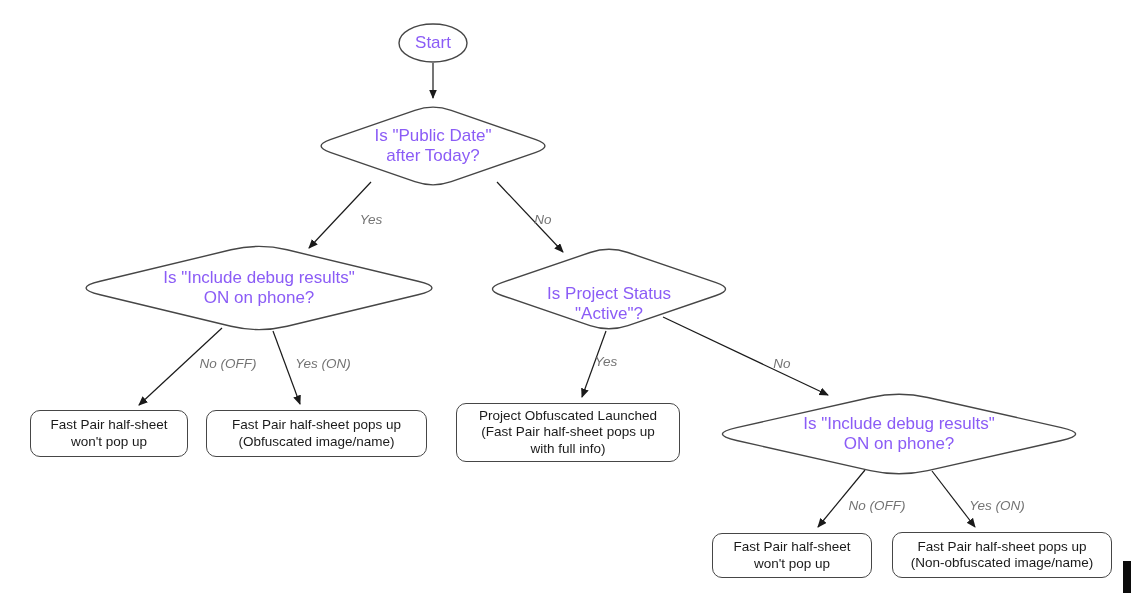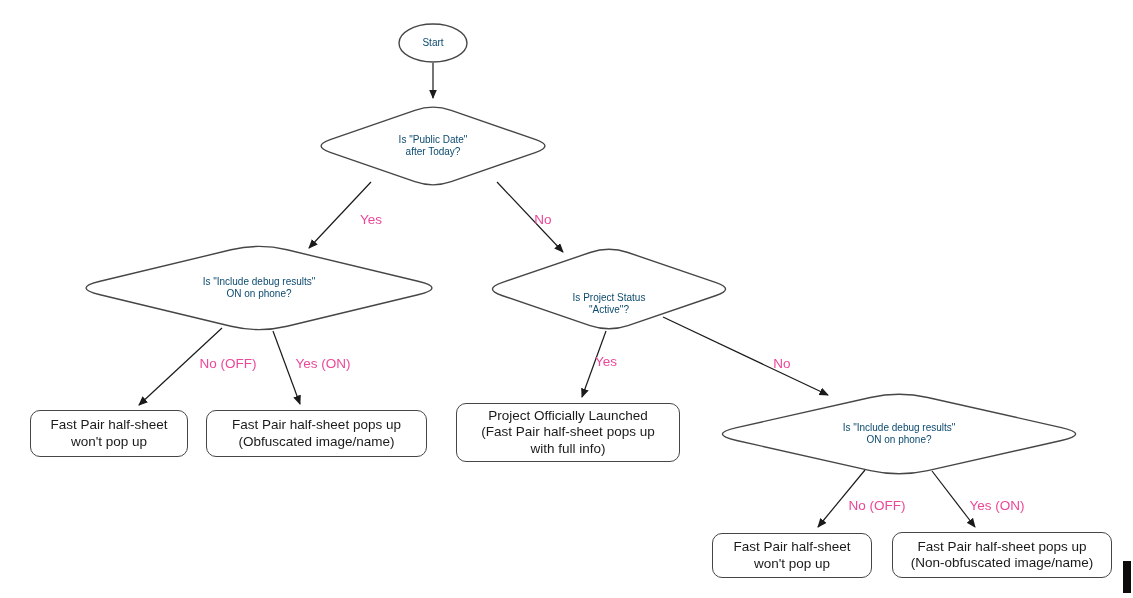--- a/index.html
+++ b/index.html
@@ -24,30 +24,31 @@
   }
   #shapes line.edge {
     stroke: #1a1a1a;
     stroke-width: 1.2;
   }
   .lbl {
     position: absolute;
     transform: translate(-50%, -50%);
     white-space: pre-line;
     text-align: center;
-    font-size: 10px;
+    font-size: 17px;
     line-height: 1.2;
-    color: #0c4a6e;
+    color: #8b5cf6;
   }
   .edge-lbl {
     position: absolute;
     transform: translate(-50%, -50%);
     white-space: nowrap;
     font-size: 13.5px;
-    color: #ec4899;
+    color: #737373;
+    font-style: italic;
   }
   .box {
     position: absolute;
     box-sizing: border-box;
     border: 1.4px solid #464646;
     border-radius: 10px;
     background: #ffffff;
     display: flex;
     align-items: center;
     justify-content: center;
@@ -128,21 +129,21 @@
     <div class="box-lbl">Fast Pair half-sheet
 won't pop up</div>
   </div>
 
   <div class="box" style="left:206px; top:410px; width:221px; height:47px;">
     <div class="box-lbl">Fast Pair half-sheet pops up
 (Obfuscated image/name)</div>
   </div>
 
   <div class="box" style="left:456px; top:403px; width:224px; height:59px;">
-    <div class="box-lbl">Project Officially Launched
+    <div class="box-lbl">Project Obfuscated Launched
 (Fast Pair half-sheet pops up
 with full info)</div>
   </div>
 
   <div class="box" style="left:712px; top:533px; width:160px; height:45px;">
     <div class="box-lbl">Fast Pair half-sheet
 won't pop up</div>
   </div>
 
   <div class="box" style="left:892px; top:532px; width:220px; height:46px;">

